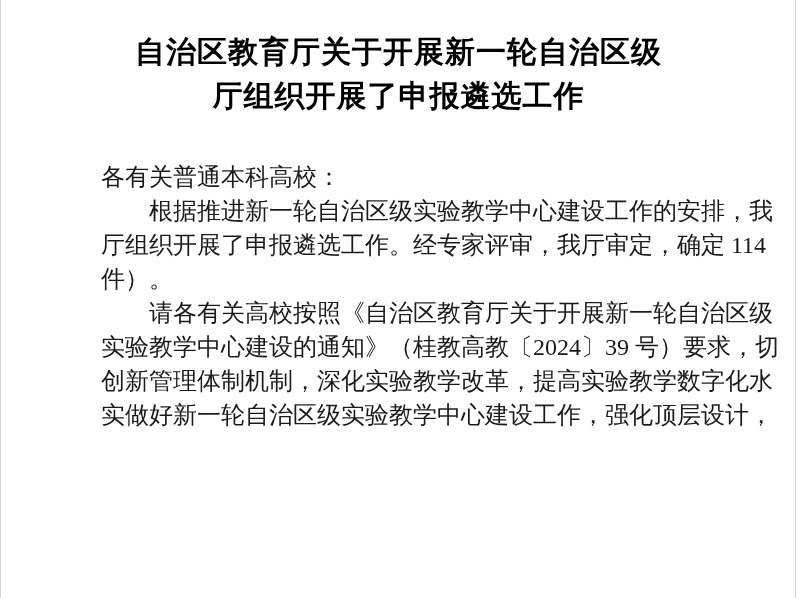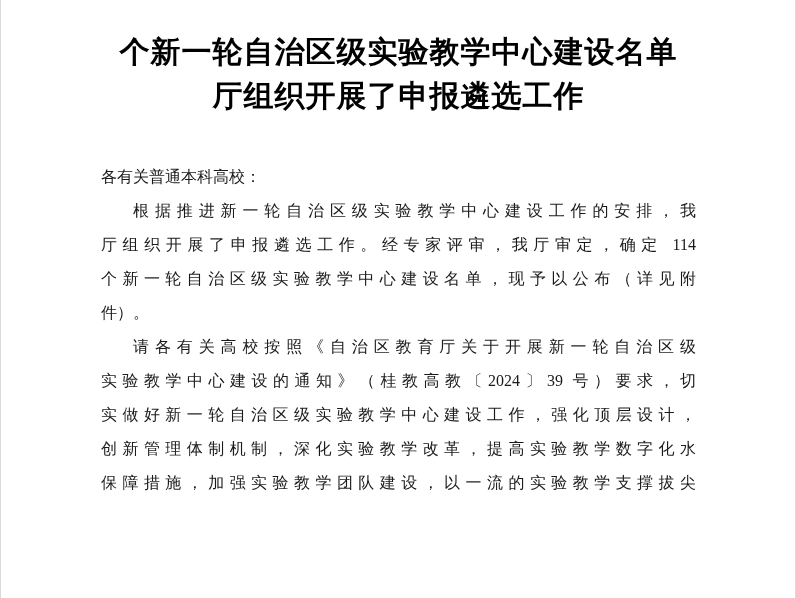--- a/index.html
+++ b/index.html
@@ -25,21 +25,21 @@
     line-height: 44px;
     font-weight: bold;
     text-align: center;
     letter-spacing: 1px;
     color: #000000;
   }
   .title-gap {
     height: 42px;
   }
   .body-text {
-    font-size: 16px;
+    font-size: 24px;
     line-height: 34px;
     color: #1a1a1a;
   }
   .line {
     white-space: nowrap;
     text-align: justify;
     text-align-last: justify;
     -moz-text-align-last: justify;
   }
   .line.loose {
@@ -50,39 +50,37 @@
     text-indent: 2em;
   }
 </style>
 </head>
 <body>
 
 <div class="page">
   <div class="content">
 
     <div class="doc-title">
-      <div class="title-line">个新一轮自治区级实验教学中心建设名单</div>
+      <div class="title-line">自治区教育厅关于开展新一轮自治区级</div>
       <div class="title-line">厅组织开展了申报遴选工作</div>
     </div>
 
     <div class="title-gap"></div>
 
     <div class="body-text">
       <div class="line loose">各有关普通本科高校：</div>
 
       <div>
         <div class="line indent">根据推进新一轮自治区级实验教学中心建设工作的安排，我</div>
         <div class="line">厅组织开展了申报遴选工作。经专家评审，我厅审定，确定 114</div>
-        <div class="line">个新一轮自治区级实验教学中心建设名单，现予以公布（详见附</div>
         <div class="line loose">件）。</div>
       </div>
 
       <div>
         <div class="line indent">请各有关高校按照《自治区教育厅关于开展新一轮自治区级</div>
         <div class="line">实验教学中心建设的通知》（桂教高教〔2024〕39 号）要求，切</div>
+        <div class="line">创新管理体制机制，深化实验教学改革，提高实验教学数字化水</div>
         <div class="line">实做好新一轮自治区级实验教学中心建设工作，强化顶层设计，</div>
-        <div class="line">创新管理体制机制，深化实验教学改革，提高实验教学数字化水</div>
-        <div class="line">保障措施，加强实验教学团队建设，以一流的实验教学支撑拔尖</div>
       </div>
     </div>
 
   </div>
 </div>
 
 </body></html>

